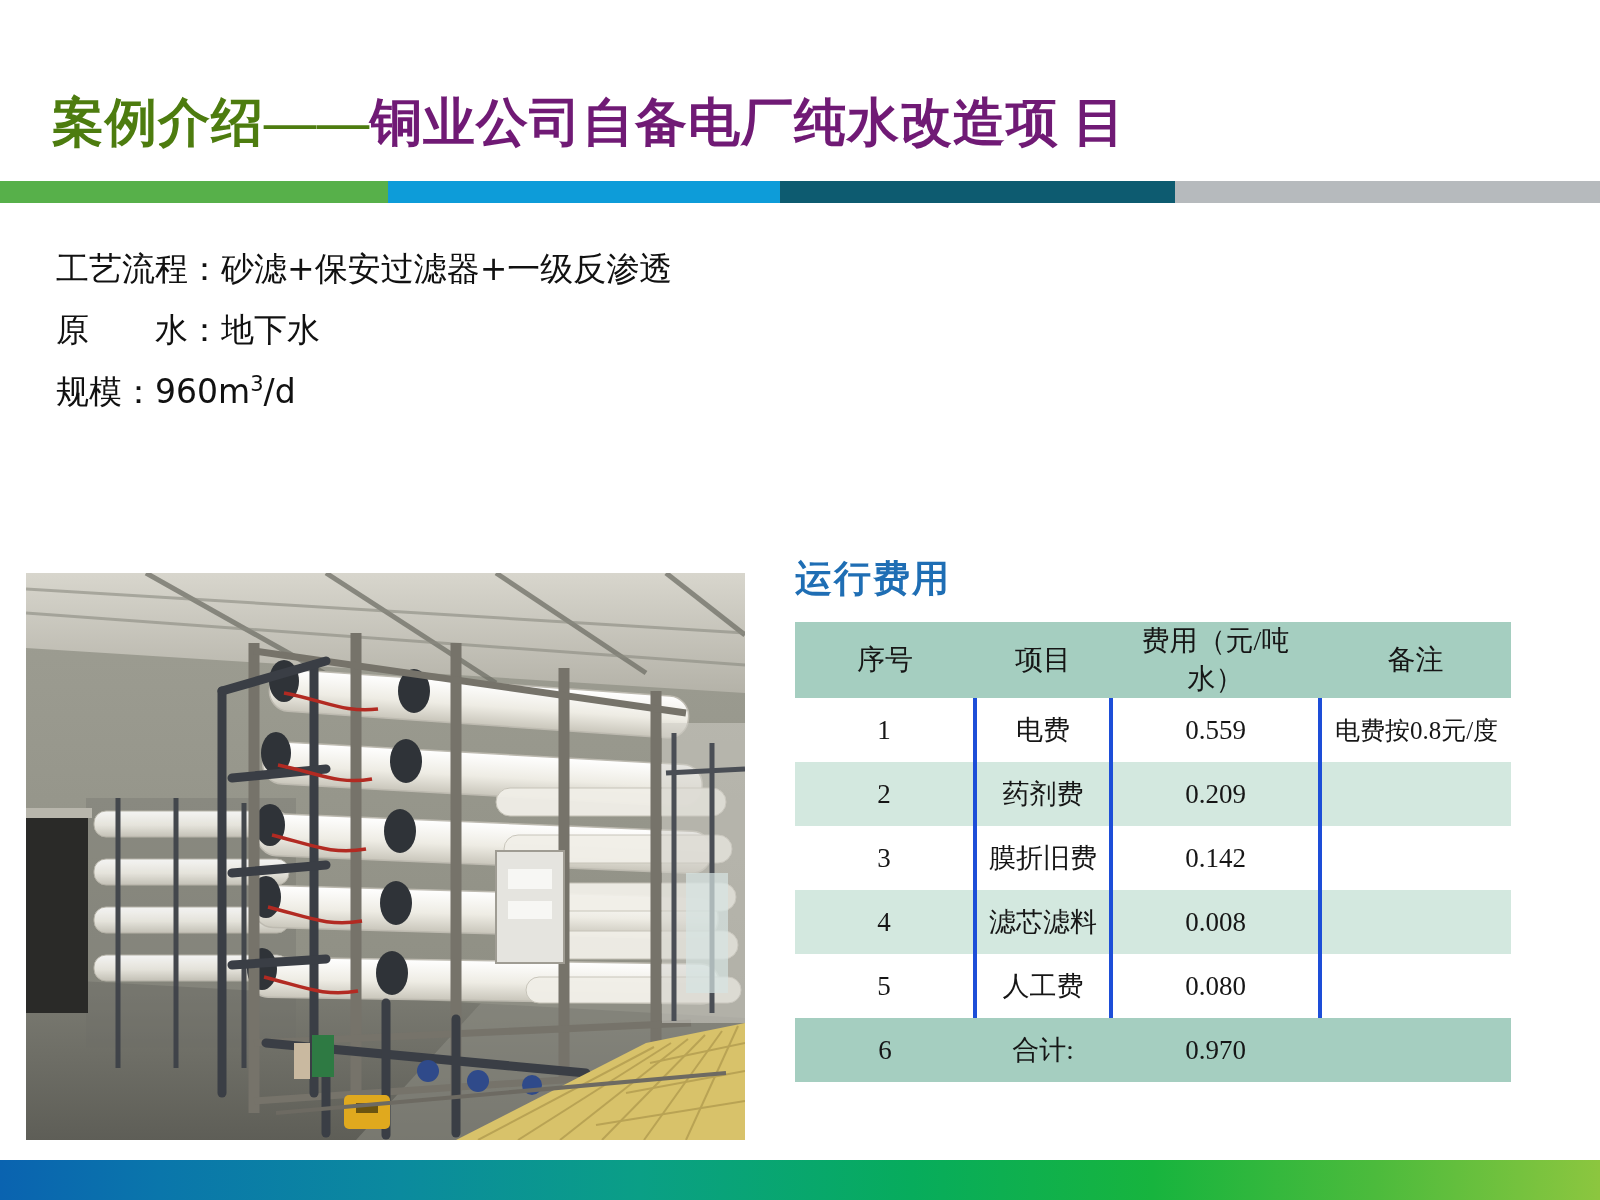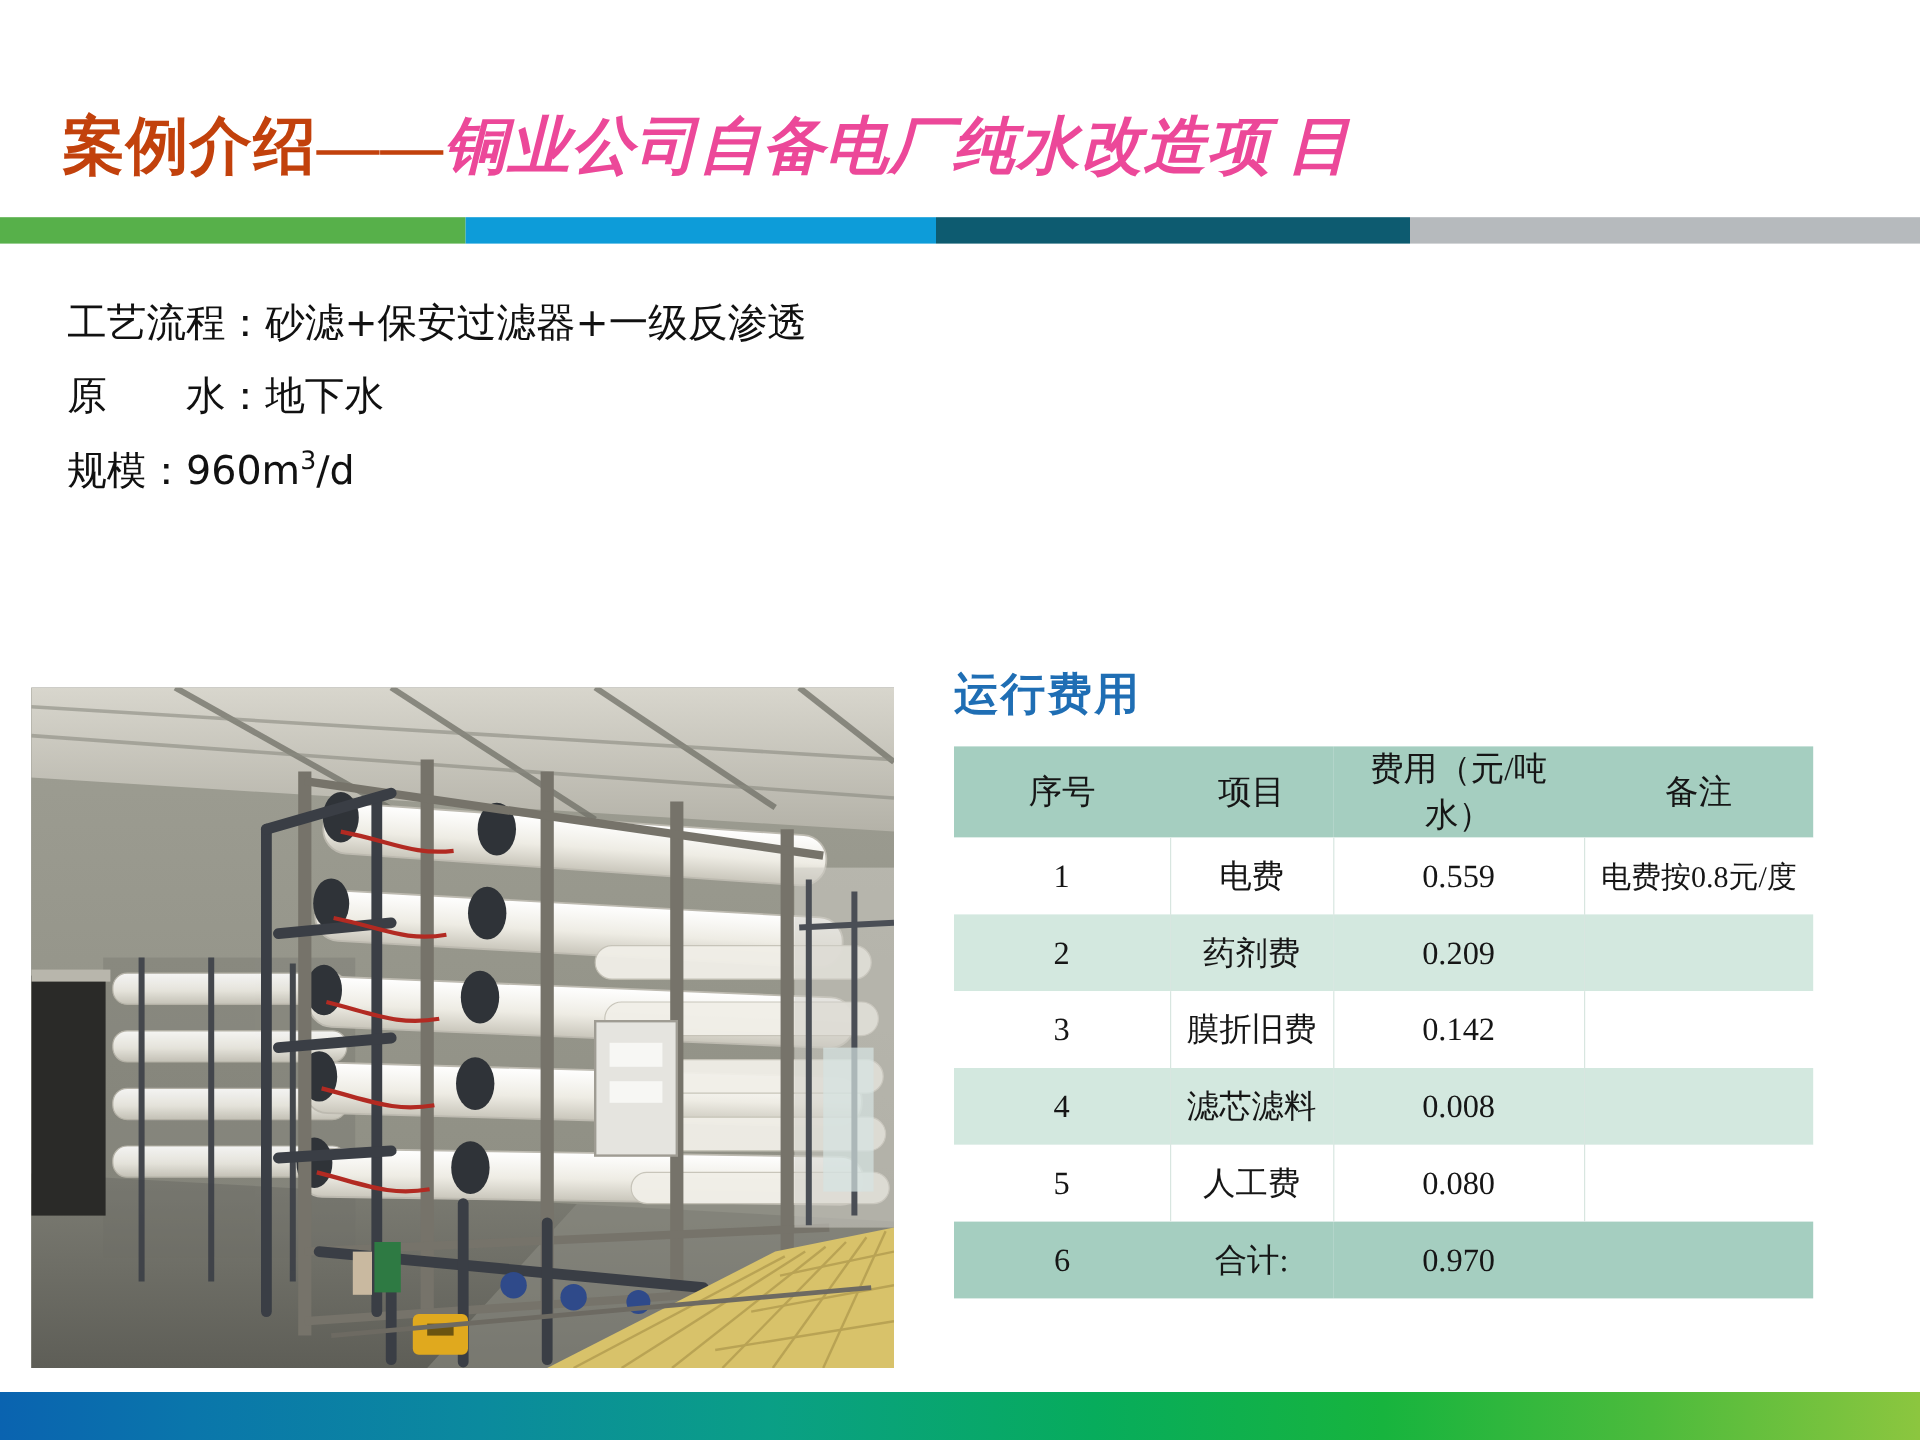--- a/index.html
+++ b/index.html
@@ -21,22 +21,22 @@
     position: absolute;
     left: 52px;
     top: 94px;
     font-family: "Liberation Serif", "DejaVu Serif", serif;
     font-size: 52px;
     font-weight: bold;
     letter-spacing: 1px;
     white-space: nowrap;
     line-height: 1.1;
   }
-  .title-part-blue { color: #c2410c; margin-top: 32px; }
-  .title-part-orange { color: #ec4899; font-style: italic; }
+  .title-part-blue { color: #4d7c0f; margin-top: 32px; }
+  .title-part-orange { color: #701a75; }
 
   
   .accent-bar {
     position: absolute;
     left: 0;
     top: 181px;
     width: 1600px;
     height: 22px;
     display: flex;
   }
@@ -115,21 +115,21 @@
     font-weight: normal;
     padding: 0 4px;
     box-sizing: border-box;
   }
   .cost-table thead th {
     background: #a5cec0;
     font-size: 28px;
     border: none;
   }
   .cost-table tbody tr td {
-    border-left: 1px solid #1d4ed8;
+    border-left: 4px solid #1d4ed8;
     border-right: 1px solid #d8e6e0;
   }
   .cost-table tbody tr td:first-child { border-left: none; }
   .cost-table tbody tr td:last-child { border-right: none; margin-left: 42px; }
 
   .cost-table tbody tr.odd td { background: #ffffff; }
   .cost-table tbody tr.even td { background: #d3e8df; }
   .cost-table tbody tr.total td {
     background: #a5cec0;
     border-left: none;

